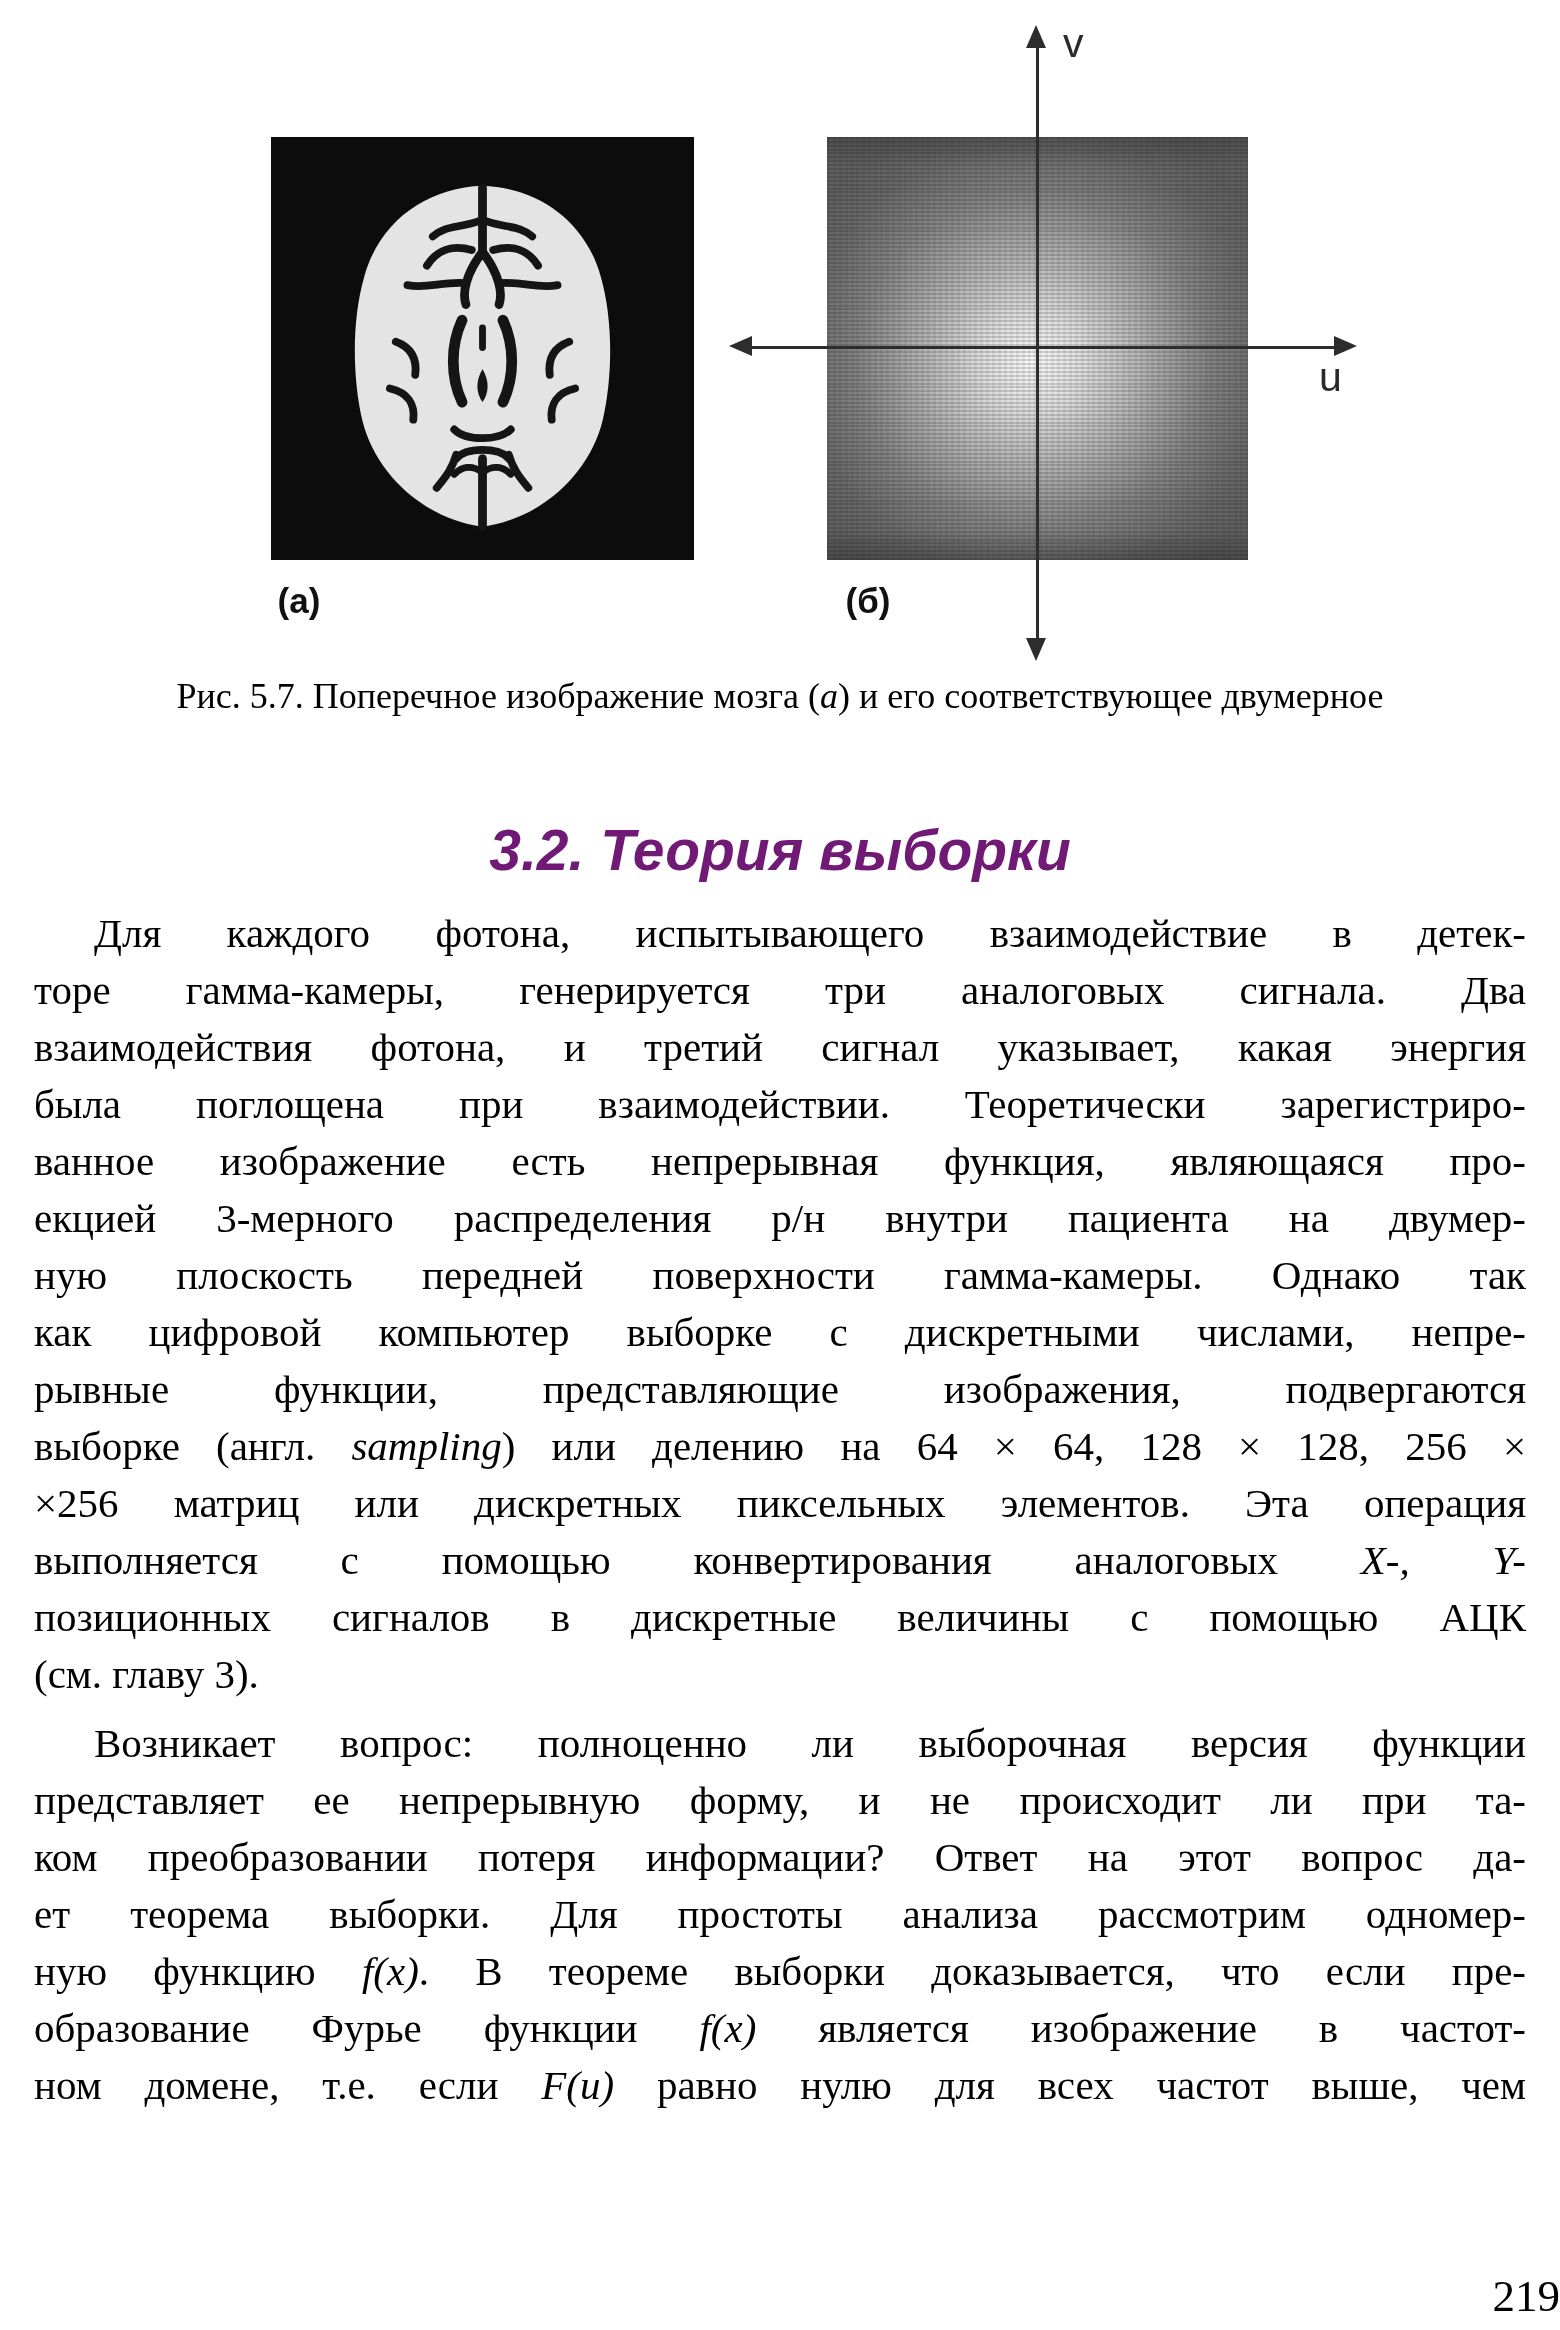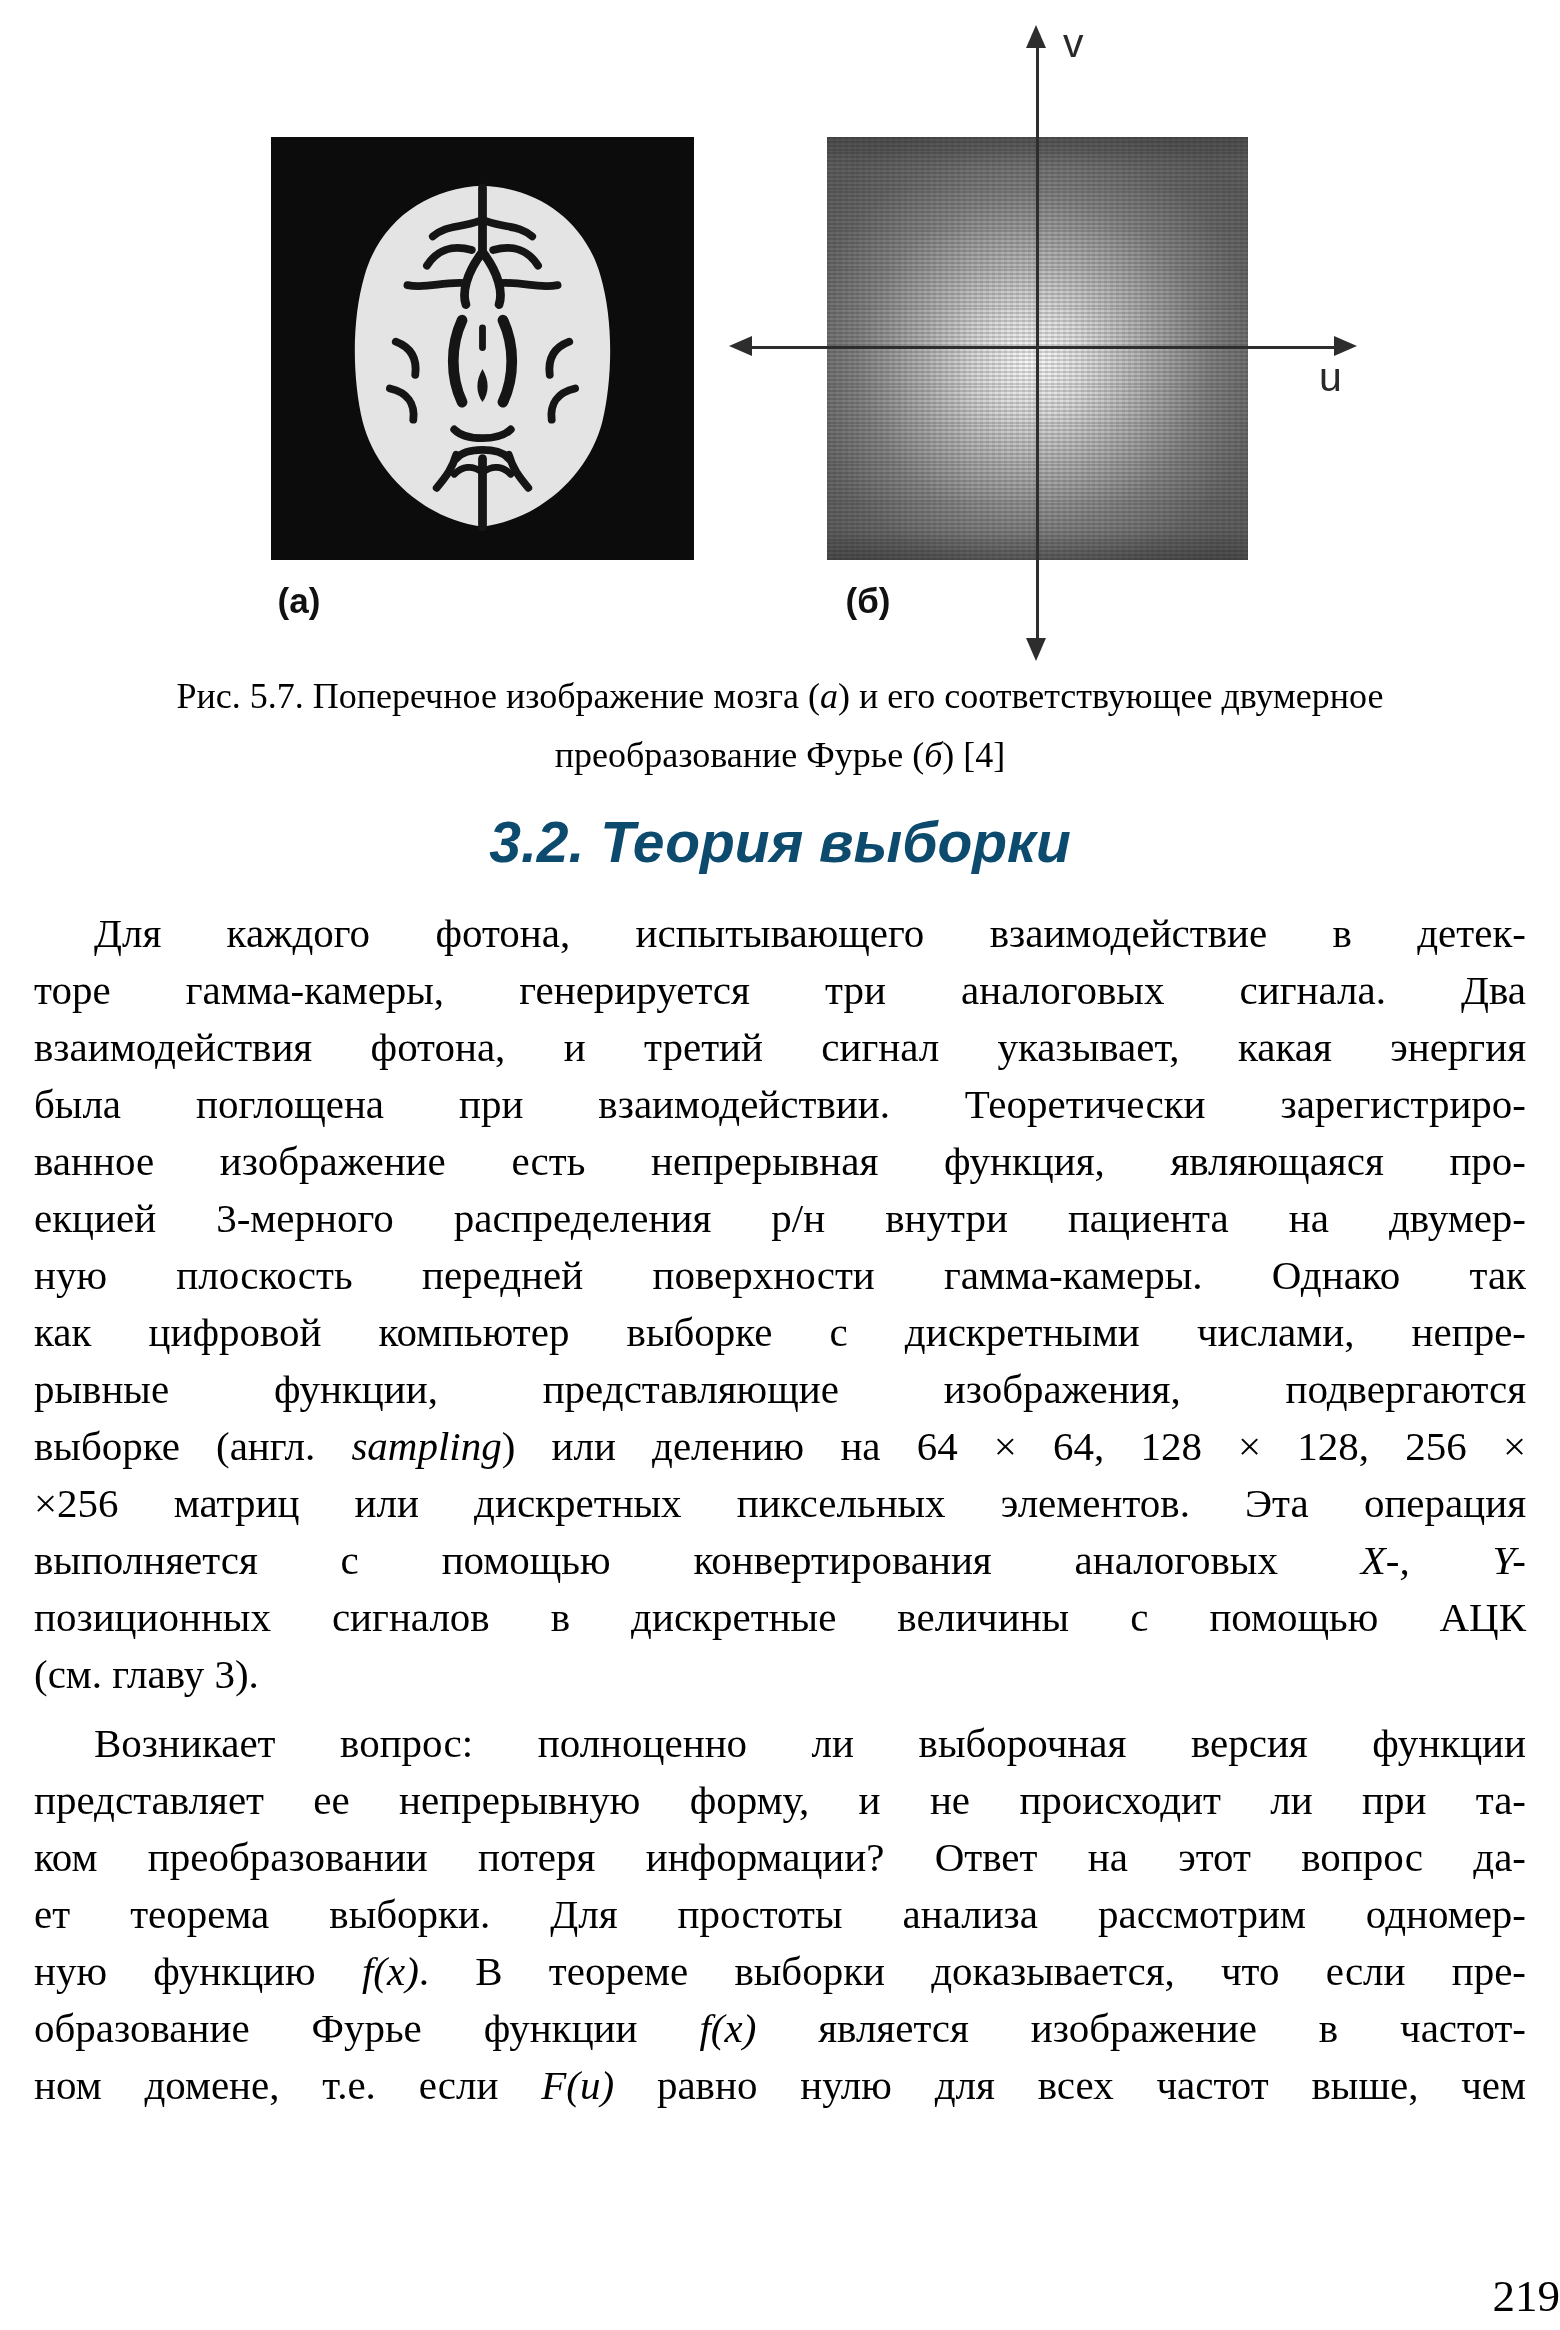--- a/index.html
+++ b/index.html
@@ -43,24 +43,24 @@
   .panel-a-label { left:250px; top:583px; }
   .panel-b-label { left:819px; top:583px; }
   
   .caption {
     position:absolute; left:29px; right:29px; top:667px;
     text-align:center; font-size:36px; line-height:59px; color:#000000;
   }
   .it { font-style:italic; }
   
   .heading {
-    position:absolute; left:0; right:0; top:800px; margin:8px;
+    position:absolute; left:0; right:0; top:800px; margin:16px;
     text-align:center;
     font-family:"Liberation Sans","DejaVu Sans",sans-serif;
-    font-style:italic; font-weight:bold; font-size:57px; line-height:1.2; color:#0c4a6e;
+    font-style:italic; font-weight:bold; font-size:57px; line-height:1.2; color:#701a75;
   }
   
   .body-text {
     position:absolute; left:34px; top:893px; width:1492px;
     font-size:41px; line-height:57px; color:#000;
   }
   .body-line { text-align:justify; text-align-last:justify; }
   .body-line.no-just { text-align-last:left; }
   .body-line.indent { text-indent:60px;margin-top:12px; }
   
@@ -106,21 +106,20 @@
   <div class="arrow arrow-left"></div>
   <div class="arrow arrow-right"></div>
   <div class="axis-label v-label">v</div>
   <div class="axis-label u-label">u</div>
 
   <div class="panel-label panel-a-label">(a)</div>
   <div class="panel-label panel-b-label">(б)</div>
 
   <div class="caption">
       <div><span>Рис. 5.7. Поперечное изображение мозга (</span><span class="it">а</span><span>) и его соответствующее двумерное</span></div>
-      <div><span>преобразование Фурье (</span><span class="it">б</span><span>) [4]</span></div>
     </div>
 
   <h2 class="heading">3.2. Теория выборки</h2>
 
   <div class="body-text">
       <div class="body-line indent"><span>Для каждого фотона, испытывающего взаимодействие в детек-</span></div>
       <div class="body-line"><span>торе гамма-камеры, генерируется три аналоговых сигнала. Два</span></div>
       <div class="body-line"><span>взаимодействия фотона, и третий сигнал указывает, какая энергия</span></div>
       <div class="body-line"><span>была поглощена при взаимодействии. Теоретически зарегистриро-</span></div>
       <div class="body-line"><span>ванное изображение есть непрерывная функция, являющаяся про-</span></div>

